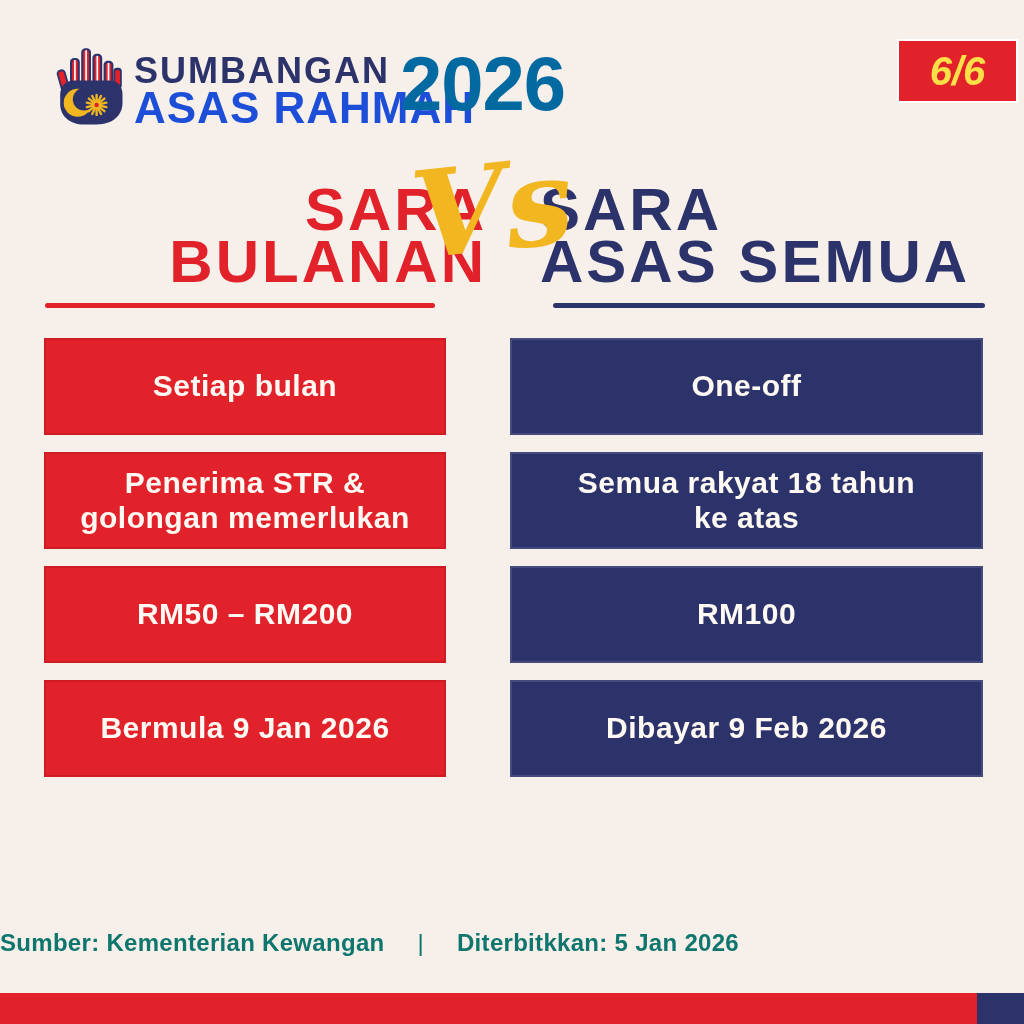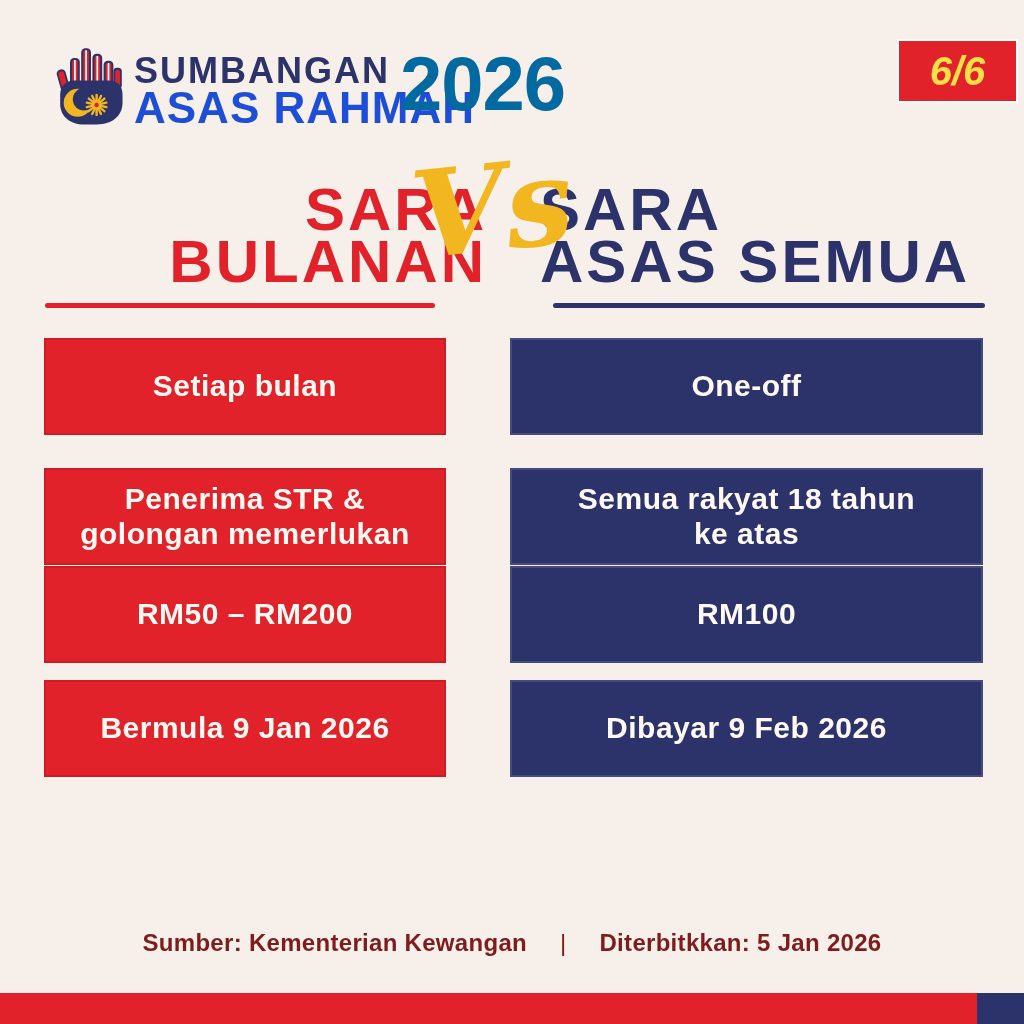--- a/index.html
+++ b/index.html
@@ -33,25 +33,25 @@
   .rule { position:absolute; top:303px; height:5px; border-radius:3px; }
   .rule-left  { left:45px;  width:390px; background:#E2222A; }
   .rule-right { left:553px; width:432px; background:#2C336B; }
 
   
   .cell { position:absolute; height:97px; display:flex; align-items:center; justify-content:center;
           text-align:center; color:#FFF9F3; font-size:30px; font-weight:600; line-height:1.15;
           letter-spacing:0.5px; white-space:pre-line; padding:0 28px; }
   .cell-left  { left:44px;  width:402px; background:#E2222A; box-shadow:inset 0 0 0 2px rgba(120,0,10,0.18); }
   .cell-right { left:510px; width:473px; background:#2C336B; box-shadow:inset 0 0 0 2px rgba(255,255,255,0.12); }
-  .row-0 { top:338px; } .row-1 { top:452px;margin-top:16px; } .row-2 { top:566px; } .row-3 { top:680px; }
+  .row-0 { top:338px; } .row-1 { top:452px; } .row-2 { top:566px; } .row-3 { top:680px; }
 
   
-  .footer-line { position:absolute; left:0; top:929px; width:1024px; text-align:center;
-                 color:#7f1d1d; font-size:24px; font-weight:600; letter-spacing:0.3px; }
+  .footer-line { position:absolute; left:0; top:929px; width:1024px; 
+                 color:#0f766e; font-size:24px; font-weight:600; letter-spacing:0.3px; }
   .footer-sep { display:inline-block; margin:0 26px; font-weight:400; }
 
   .bottom-bar-red  { position:absolute; left:0;    top:993px; width:977px; height:31px; background:#E2222A; }
   .bottom-bar-navy { position:absolute; left:977px; top:993px; width:47px;  height:31px; background:#2C336B; }
 </style>
 </head>
 <body>
 
 <div class="canvas">
 

